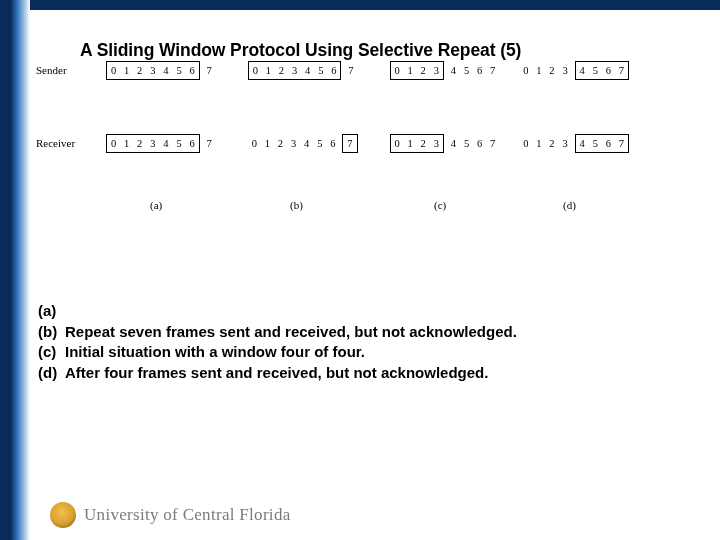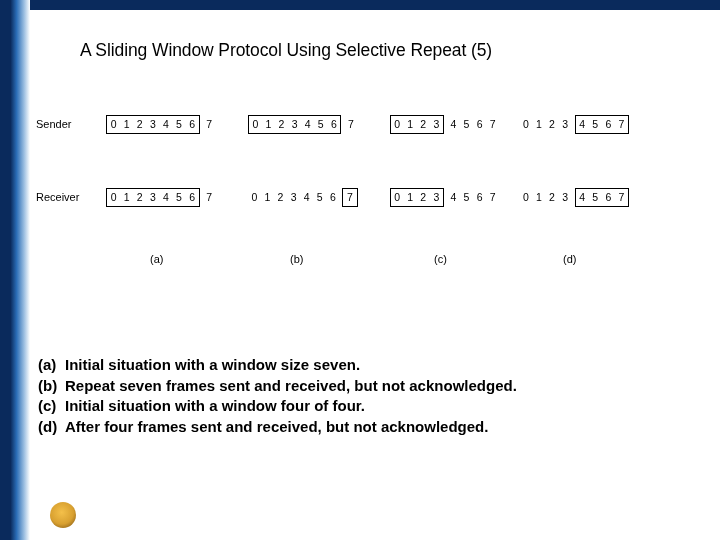--- a/index.html
+++ b/index.html
@@ -24,32 +24,31 @@
     background: linear-gradient(to right, #0a2a5c 0%, #0a2a5c 35%, #2a6cb5 55%, #9abde0 80%, #ffffff 100%);
   }
   .content {
     position: absolute;
     left: 38px;
     right: 8px;
     top: 14px;
     bottom: 0;
   }
   .title {
-    font-weight: normal;
+    font-weight: bold;
     font-size: 17.5px;
     color: #000;
     margin-top: 26px;
     margin-left: 42px;
     letter-spacing: -0.1px;
   }
   .diagram-zone {
     position: relative;
-    margin-top: 54px;
     height: 160px;
-    font-family: Liberation Sans, sans-serif;
+    font-family: Liberation Serif, serif;
     font-size: 11px;
     color: #000;
   }
   .row-label {
     position: absolute;
     left: -2px;
     font-size: 11px;
   }
   .row { position: absolute; display: flex; align-items: center; }
   .group { display: flex; align-items: center; margin-right: 12px; }
@@ -247,33 +246,33 @@
       <span style="left:252px;">(b)</span>
       <span style="left:396px;">(c)</span>
       <span style="left:525px;">(d)</span>
     </div>
 
   </div>
 
   <div class="desc-block">
     <div class="desc-row">
       <span class="desc-key">(a)</span>
-      <span>Initial situation with a window size seven.</span>
     </div>
     <div class="desc-row">
       <span class="desc-key">(b)</span>
       <span>Repeat seven frames sent and received, but not acknowledged.</span>
     </div>
     <div class="desc-row">
       <span class="desc-key">(c)</span>
       <span>Initial situation with a window four of four.</span>
     </div>
     <div class="desc-row">
       <span class="desc-key">(d)</span>
       <span>After four frames sent and received, but not acknowledged.</span>
     </div>
   </div>
 
 </div>
 
 <div class="footer">
   <div class="logo"></div>
+  <div class="univ-name">University of Central Florida</div>
 </div>
 
 </body></html>

